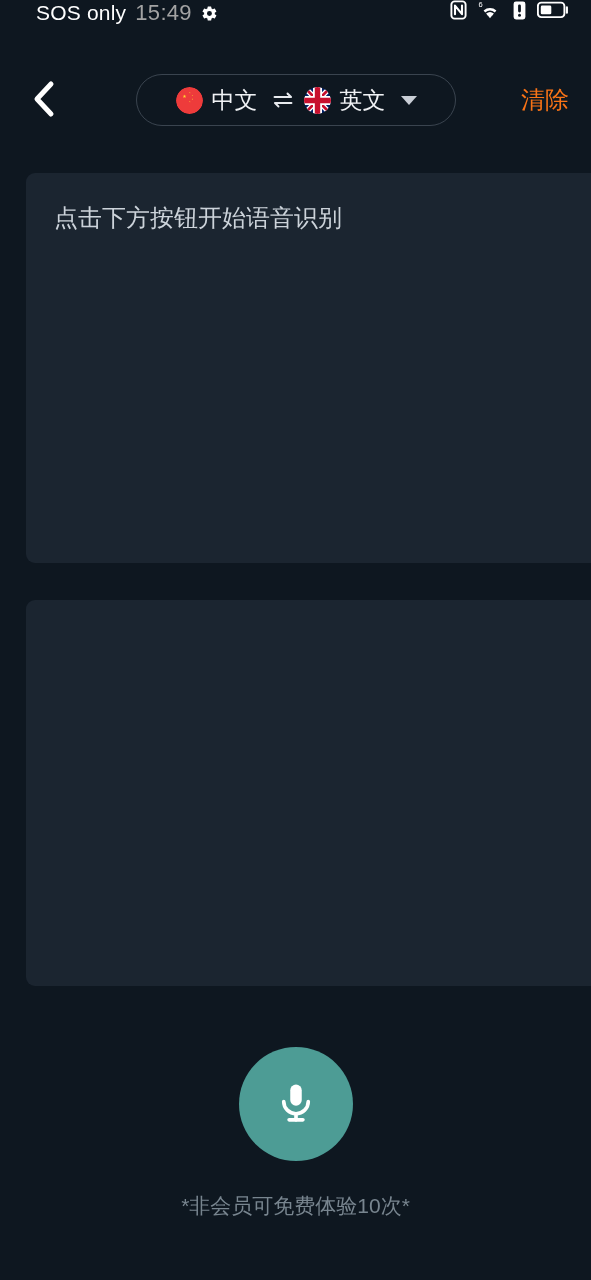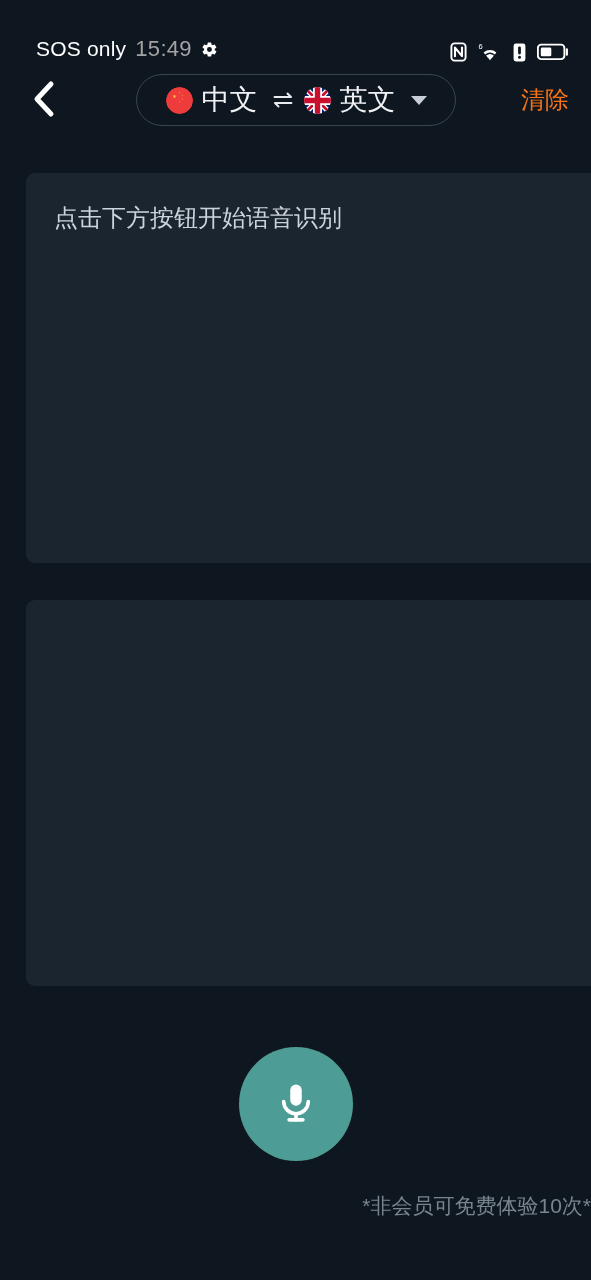--- a/index.html
+++ b/index.html
@@ -7,21 +7,21 @@
     width:591px; height:1280px;
     background:#0e1720;
     font-family:"Liberation Sans", sans-serif;
     overflow:hidden;
   }
   .screen { position:relative; width:591px; height:1280px; background:#0e1720; }
 
   
   .statusbar {
     position:absolute; top:0; left:0; width:591px; height:62px;
-    display:flex; align-items:flex-end; justify-content:space-between;
+    display:flex; align-items:flex-start; justify-content:space-between;
     padding:0 22px 0 36px;
   }
   .sb-left { display:flex; align-items:center; gap:9px; }
   .sb-carrier { color:#ffffff; font-size:21px; letter-spacing:0.2px; }
   .sb-time { color:#a3a3a3; font-size:22px; font-weight:500; letter-spacing:0.3px; }
   .sb-gear { width:17px; height:17px; display:block; }
   .sb-right { display:flex; align-items:center; gap:11px; }
   .ic { display:block; }
 
   
@@ -36,21 +36,21 @@
   }
   .lang-pill {
     position:absolute; left:136px; top:50%; transform:translateY(-50%);
     width:320px; height:52px;
     border:1.4px solid #3a444f; border-radius:26px;
     background:transparent;
     display:flex; align-items:center; justify-content:center; gap:9px;
     cursor:pointer;
   }
   .flag { width:27px; height:27px; border-radius:50%; flex:none; display:block; }
-  .lang-name { color:#f0f2f5; font-size:28px; line-height:1; }
+  .lang-name { color:#f0f2f5; font-size:23px; line-height:1; }
   .swap-ic { width:24px; height:24px; flex:none; margin:0 2px; }
   .caret {
     width:0; height:0; margin-left:6px;
     border-left:8px solid transparent; border-right:8px solid transparent;
     border-top:9px solid #c9ced6; flex:none;
   }
   .clear-btn {
     position:absolute; right:22px; top:50%; transform:translateY(-50%);
     color:#f97316; font-size:24px; background:none; border:none; cursor:pointer;
     font-family:"Liberation Sans", sans-serif;
@@ -70,21 +70,21 @@
 
   
   .mic-btn {
     position:absolute; left:50%; top:1047px; transform:translateX(-50%);
     width:114px; height:114px; border-radius:50%;
     background:#4d9c95; border:none; cursor:pointer;
     display:flex; align-items:center; justify-content:center;
   }
   .hint {
     position:absolute; left:0; top:1192px; width:591px;
-    text-align:right; color:#78858f; font-size:21px;
+    text-align:center; color:#78858f; font-size:21px;
   }
 </style>
 </head>
 <body>
 
 <div class="screen">
 
   <div class="statusbar">
     <div class="sb-left">
       <span class="sb-carrier">SOS only</span>

